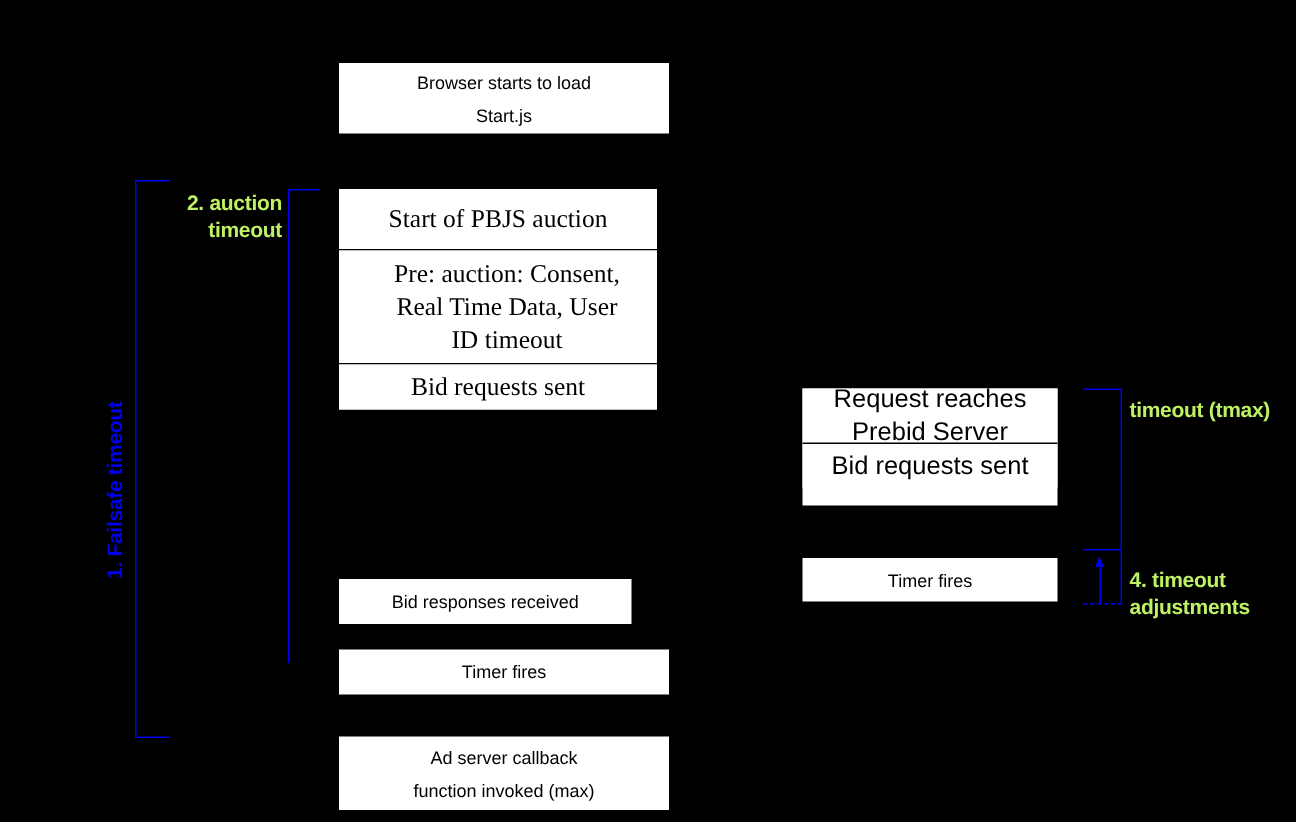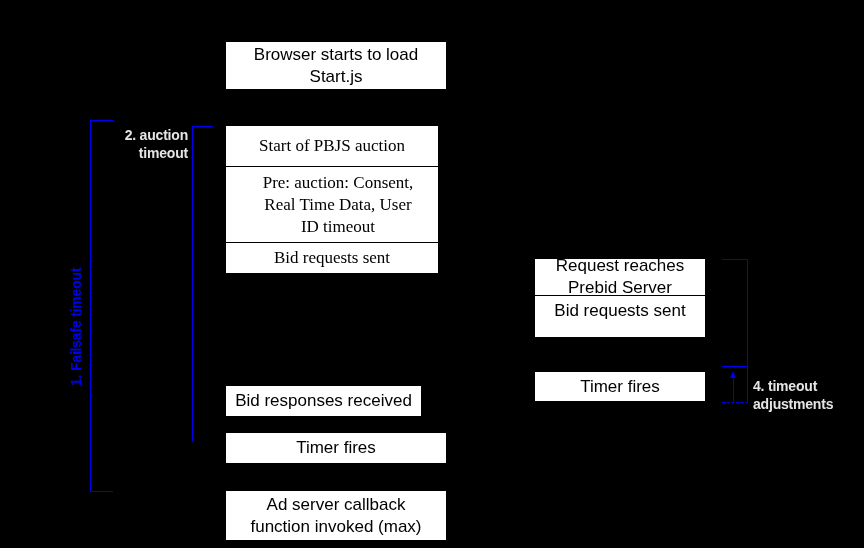--- a/index.html
+++ b/index.html
@@ -21,21 +21,21 @@
   
   .box {
     position: absolute;
     background: #ffffff;
     color: #000000;
     box-sizing: border-box;
     display: flex;
     align-items: center;
     justify-content: center;
     text-align: center;
-    font-size: 17px;
+    font-size: 12px;
     line-height: 22px;
     letter-spacing: 0px;
   }
   .box-stack {
     position: absolute;
     background: #ffffff;
     box-sizing: border-box;
   }
   .stack-cell {
     position: relative;
@@ -50,21 +50,21 @@
     line-height: 22px;
     border-bottom: 1px solid #000000;
   }
   .stack-cell:last-child {
     border-bottom: none;
   }
 
   
   .blue-label {
     position: absolute;
-    color: #e5e5e5;
+    color: #bef264;
     font-weight: bold;
     font-size: 14px;
     line-height: 18px;
     letter-spacing: -0.2px;
   }
   .blue-label.right-align {
     text-align: right;
   }
   .blue-label.left-align {
     text-align: left;
@@ -172,20 +172,21 @@
   <div class="hline" style="left:192px; top:126px; width:21px;"></div>
   <div class="blue-label right-align" style="left:80px; top:126px; width:108px;">
     <div>2. auction</div>
     <div>timeout</div>
   </div>
 
   <div class="vline" style="left:747px; top:259px; height:108px;"></div>
   <div class="hline" style="left:722px; top:259px; width:26px;"></div>
   <div class="hline" style="left:722px; top:366px; width:26px;"></div>
   <div class="blue-label left-align" style="left:753px; top:264px; width:112px;">
+    <div>timeout (tmax)</div>
   </div>
 
   <div class="vline" style="left:747px; top:367px; height:36px;"></div>
   <div class="arrow-shaft" style="left:733px; top:378px; height:24px;"></div>
   <div class="arrow-head" style="left:730px; top:371px;"></div>
   <div class="dashline" style="left:722px; top:402px; width:26px;"></div>
   <div class="blue-label left-align" style="left:753px; top:377px; width:112px;">
     <div>4. timeout</div>
     <div>adjustments</div>
   </div>

